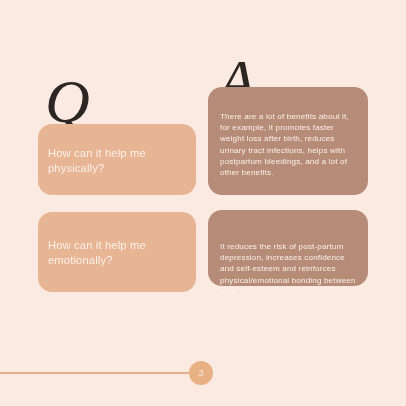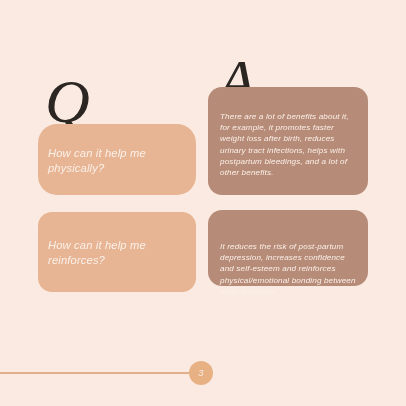--- a/index.html
+++ b/index.html
@@ -46,32 +46,31 @@
   
   .card {
     position: absolute;
     border-radius: 14px;
     box-sizing: border-box;
     z-index: 8;
   }
   .card-text {
     position: absolute;
     color: #fbf0ea;
-    font-style: italic;
     letter-spacing: 0.15px;
     white-space: pre-line;
   }
 
   
   .card-question {
     background: #e7b593;
     left: 38px;
     width: 158px;
   }
-  #card-question-1 { top: 124px; height: 71px; border-radius: 19px; }
+  #card-question-1 { top: 124px; height: 71px; }
   #card-question-2 { top: 212px; height: 80px; }
 
   .question-text {
     font-size: 11.2px;
     line-height: 14.5px;
     left: 10px;
     right: 9px;
   }
   #card-question-1 .question-text { top: 22px; }
   #card-question-2 .question-text { top: 26px; }
@@ -141,21 +140,21 @@
 
   <div class="card card-question" id="card-question-1">
     <div class="card-text question-text">How can it help me physically?</div>
   </div>
 
   <div class="card card-answer" id="card-answer-1">
     <div class="card-text answer-text">There are a lot of benefits about it, for example, it promotes faster weight loss after birth, reduces urinary tract infections, helps with postpartum bleedings, and a lot of other benefits.</div>
   </div>
 
   <div class="card card-question" id="card-question-2">
-    <div class="card-text question-text">How can it help me reinforces?</div>
+    <div class="card-text question-text">How can it help me emotionally?</div>
   </div>
 
   <div class="card card-answer" id="card-answer-2">
     <div class="card-text answer-text">It reduces the risk of post-partum depression, increases confidence and self-esteem and reinforces physical/emotional bonding between mom and child.</div>
   </div>
 
   <div id="footer">
     <div id="footer-rule"></div>
     <div id="page-badge">
       <span id="page-number">3</span>

